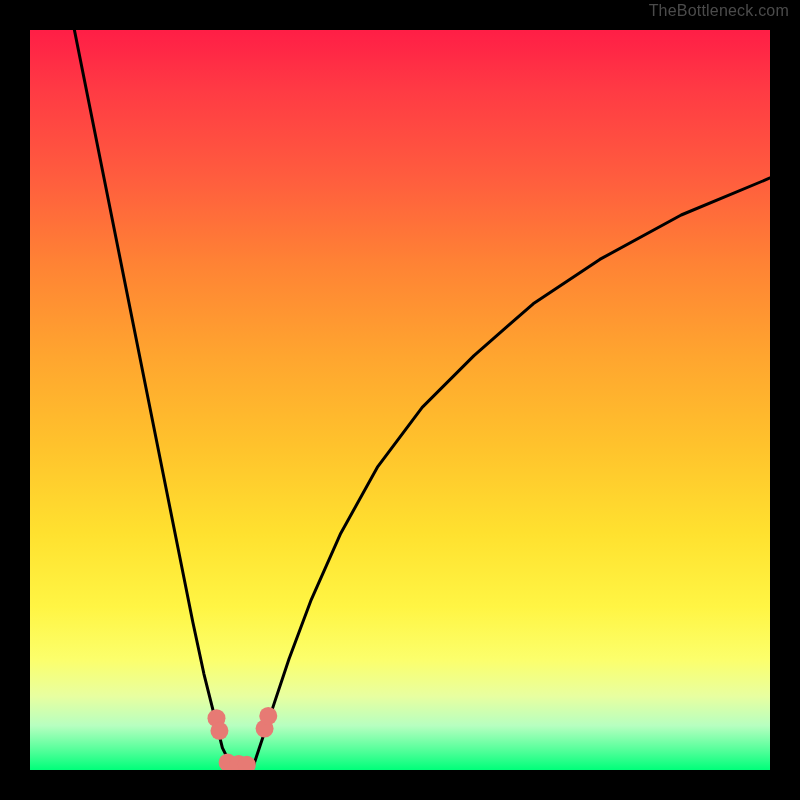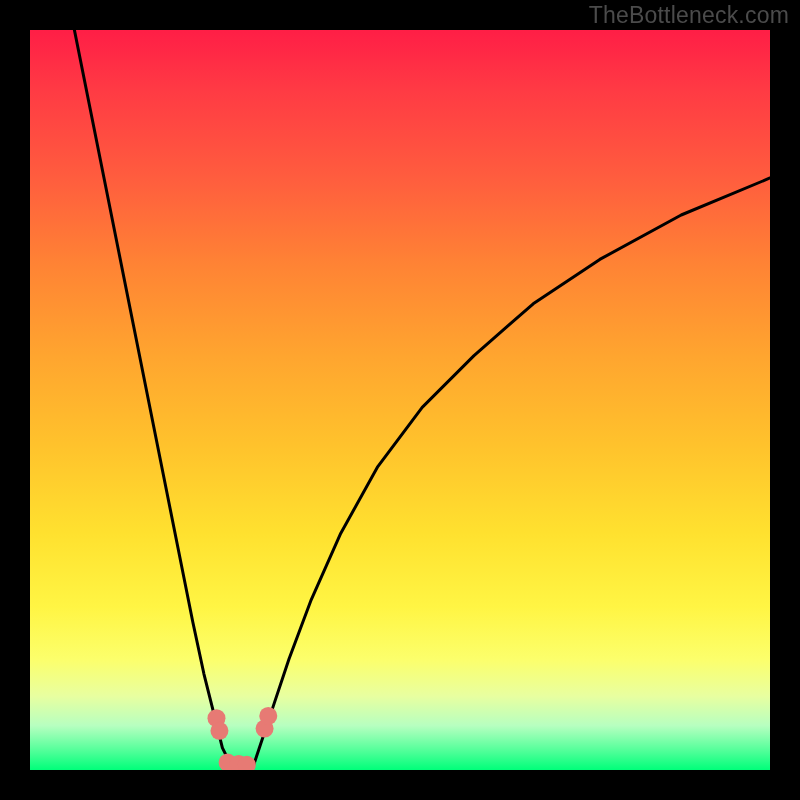--- a/index.html
+++ b/index.html
@@ -45,21 +45,21 @@
     position: absolute;
     left: 0; top: 0;
     width: 740px;
     height: 740px;
   }
   .watermark {
     position: absolute;
     top: 2px;
     right: 11px;
     color: #4b4b4b;
-    font-size: 23px;
+    font-size: 16px;
     letter-spacing: 0.2px;
     font-weight: 500;
     text-align: center;
   }
 </style>
 </head>
 <body>
 
 <div class="watermark">TheBottleneck.com</div>
 

